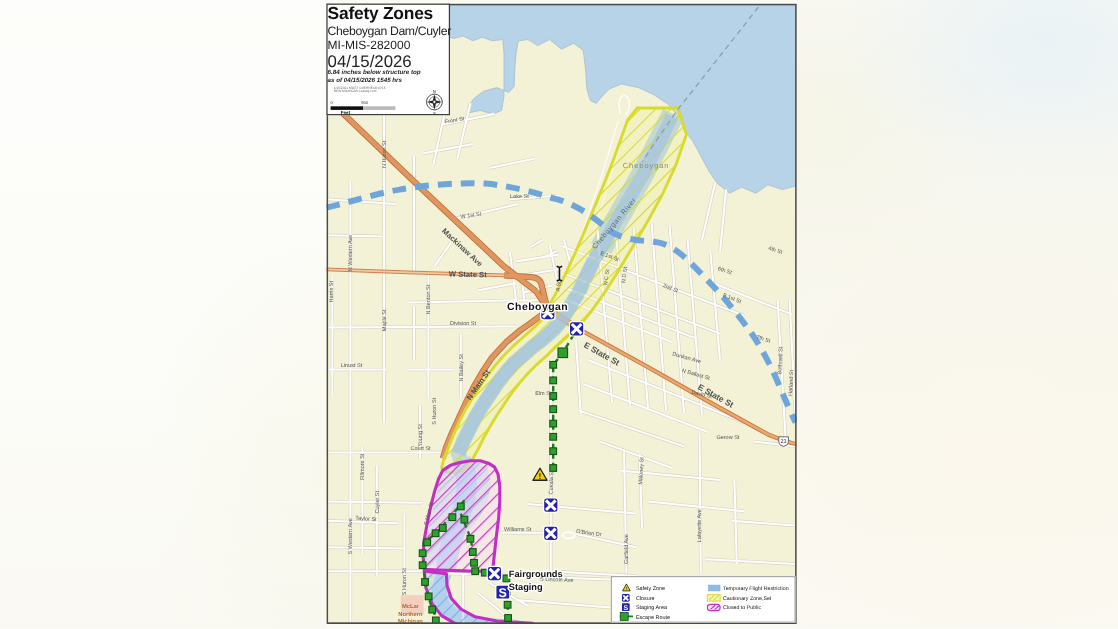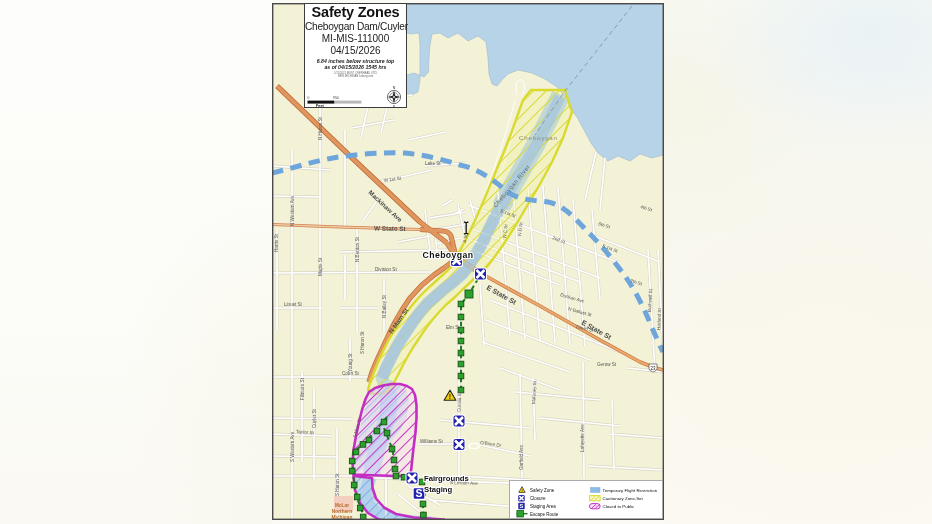--- a/index.html
+++ b/index.html
@@ -8,26 +8,26 @@
   background:
    radial-gradient(ellipse 150px 220px at 100% 75%, rgba(247,246,230,0.55) 0%, rgba(247,246,230,0) 100%),
    linear-gradient(180deg,#fdfdfb 0%,#fcfcf8 60%,#faf9f3 100%);}
 #bgR{position:absolute;left:664px;top:0;width:268px;height:524px;
   background:
    radial-gradient(ellipse 170px 110px at 78% 6%, rgba(226,239,247,0.6) 0%, rgba(226,239,247,0) 100%),
    radial-gradient(ellipse 150px 130px at 6% 20%, rgba(247,244,218,0.45) 0%, rgba(247,244,218,0) 100%),
    radial-gradient(ellipse 240px 200px at 60% 70%, rgba(250,246,234,0.7) 0%, rgba(250,246,234,0) 100%),
    linear-gradient(180deg,#f7f8f2 0%,#f4f6f3 15%,#f8f7ee 40%,#faf8ef 70%,#fbf9f2 100%);}
 #map{position:absolute;left:272px;top:3px;width:392px;height:517px;}
-#titlebox{position:absolute;left:272px;top:3px;width:103px;height:105px;background:#fff;
-  border:1.6px solid #3c3c3c;box-sizing:border-box;text-align:center;z-index:5;margin-left:32px;}
+#titlebox{position:absolute;left:272px;top:3px;width:103px;height:93px;background:#fff;
+  border:1.6px solid #3c3c3c;box-sizing:border-box;text-align:left;z-index:5;}
 #titlebox .t1{font-size:14.5px;font-weight:bold;color:#111;margin-top:1px;line-height:14.5px;letter-spacing:-0.2px;}
 #titlebox .t2{font-size:10.2px;color:#222;line-height:10.2px;margin-top:2px;white-space:nowrap;letter-spacing:-0.3px;}
 #titlebox .t3{font-size:10px;color:#222;line-height:9.8px;margin-top:2px;}
-#titlebox .t4{font-size:10px;color:#222;line-height:10.2px;margin-top:2.5px;}
+#titlebox .t4{font-size:14px;color:#222;line-height:10.2px;margin-top:2.5px;}
 #titlebox .t5{font-size:5.2px;font-style:italic;font-weight:bold;color:#222;line-height:5.8px;margin-top:2.5px;}
 #titlebox .t6{font-size:3px;color:#666;line-height:3.2px;margin-top:2px;transform:scale(0.9);}
 #legend{position:absolute;left:509px;top:480px;width:154px;height:39px;background:#fff;
   border:0.5px solid #aaa;box-sizing:border-box;z-index:5;font-size:5px;color:#111;}
 </style>
 </head>
 <body>
 <div id="stage">
 
 <div id="bgL"></div>
@@ -360,21 +360,21 @@
 </g>
 </g>
 
 <rect x="272.7" y="3.7" width="390.6" height="515.6" fill="none" stroke="#4a4a4a" stroke-width="1.4"></rect>
 </svg>
 </div>
 
 <div id="titlebox">
 <div class="t1">Safety Zones</div>
 <div class="t2">Cheboygan Dam/Cuyler</div>
-<div class="t3">MI-MIS-111000</div>
+<div class="t3">MI-MIS-282000</div>
 <div class="t4">04/15/2026</div>
 <div class="t5">6.84 inches below structure top<br>as of 04/15/2026  1545 hrs</div>
 <div class="t6">1/15/2021 MOST OVERHEAD 0715<br>NEW MICHIGAN Leburg com</div>
 
 <svg width="99" height="30" viewBox="0 0 99 30" style="position:absolute;left:1px;bottom:0px;" font-family="Liberation Sans,sans-serif">
 <text x="1.5" y="21.5" font-size="3.4" fill="#333">0</text>
 <text x="27" y="21.5" font-size="3.4" fill="#333">950</text>
 <rect x="1.5" y="23.6" width="27" height="3" fill="#111"></rect>
 <rect x="28.5" y="23.6" width="27" height="3" fill="#b9b9b9"></rect>
 <text x="10" y="30" font-size="3.8" fill="#111" font-weight="bold">Feet</text>

